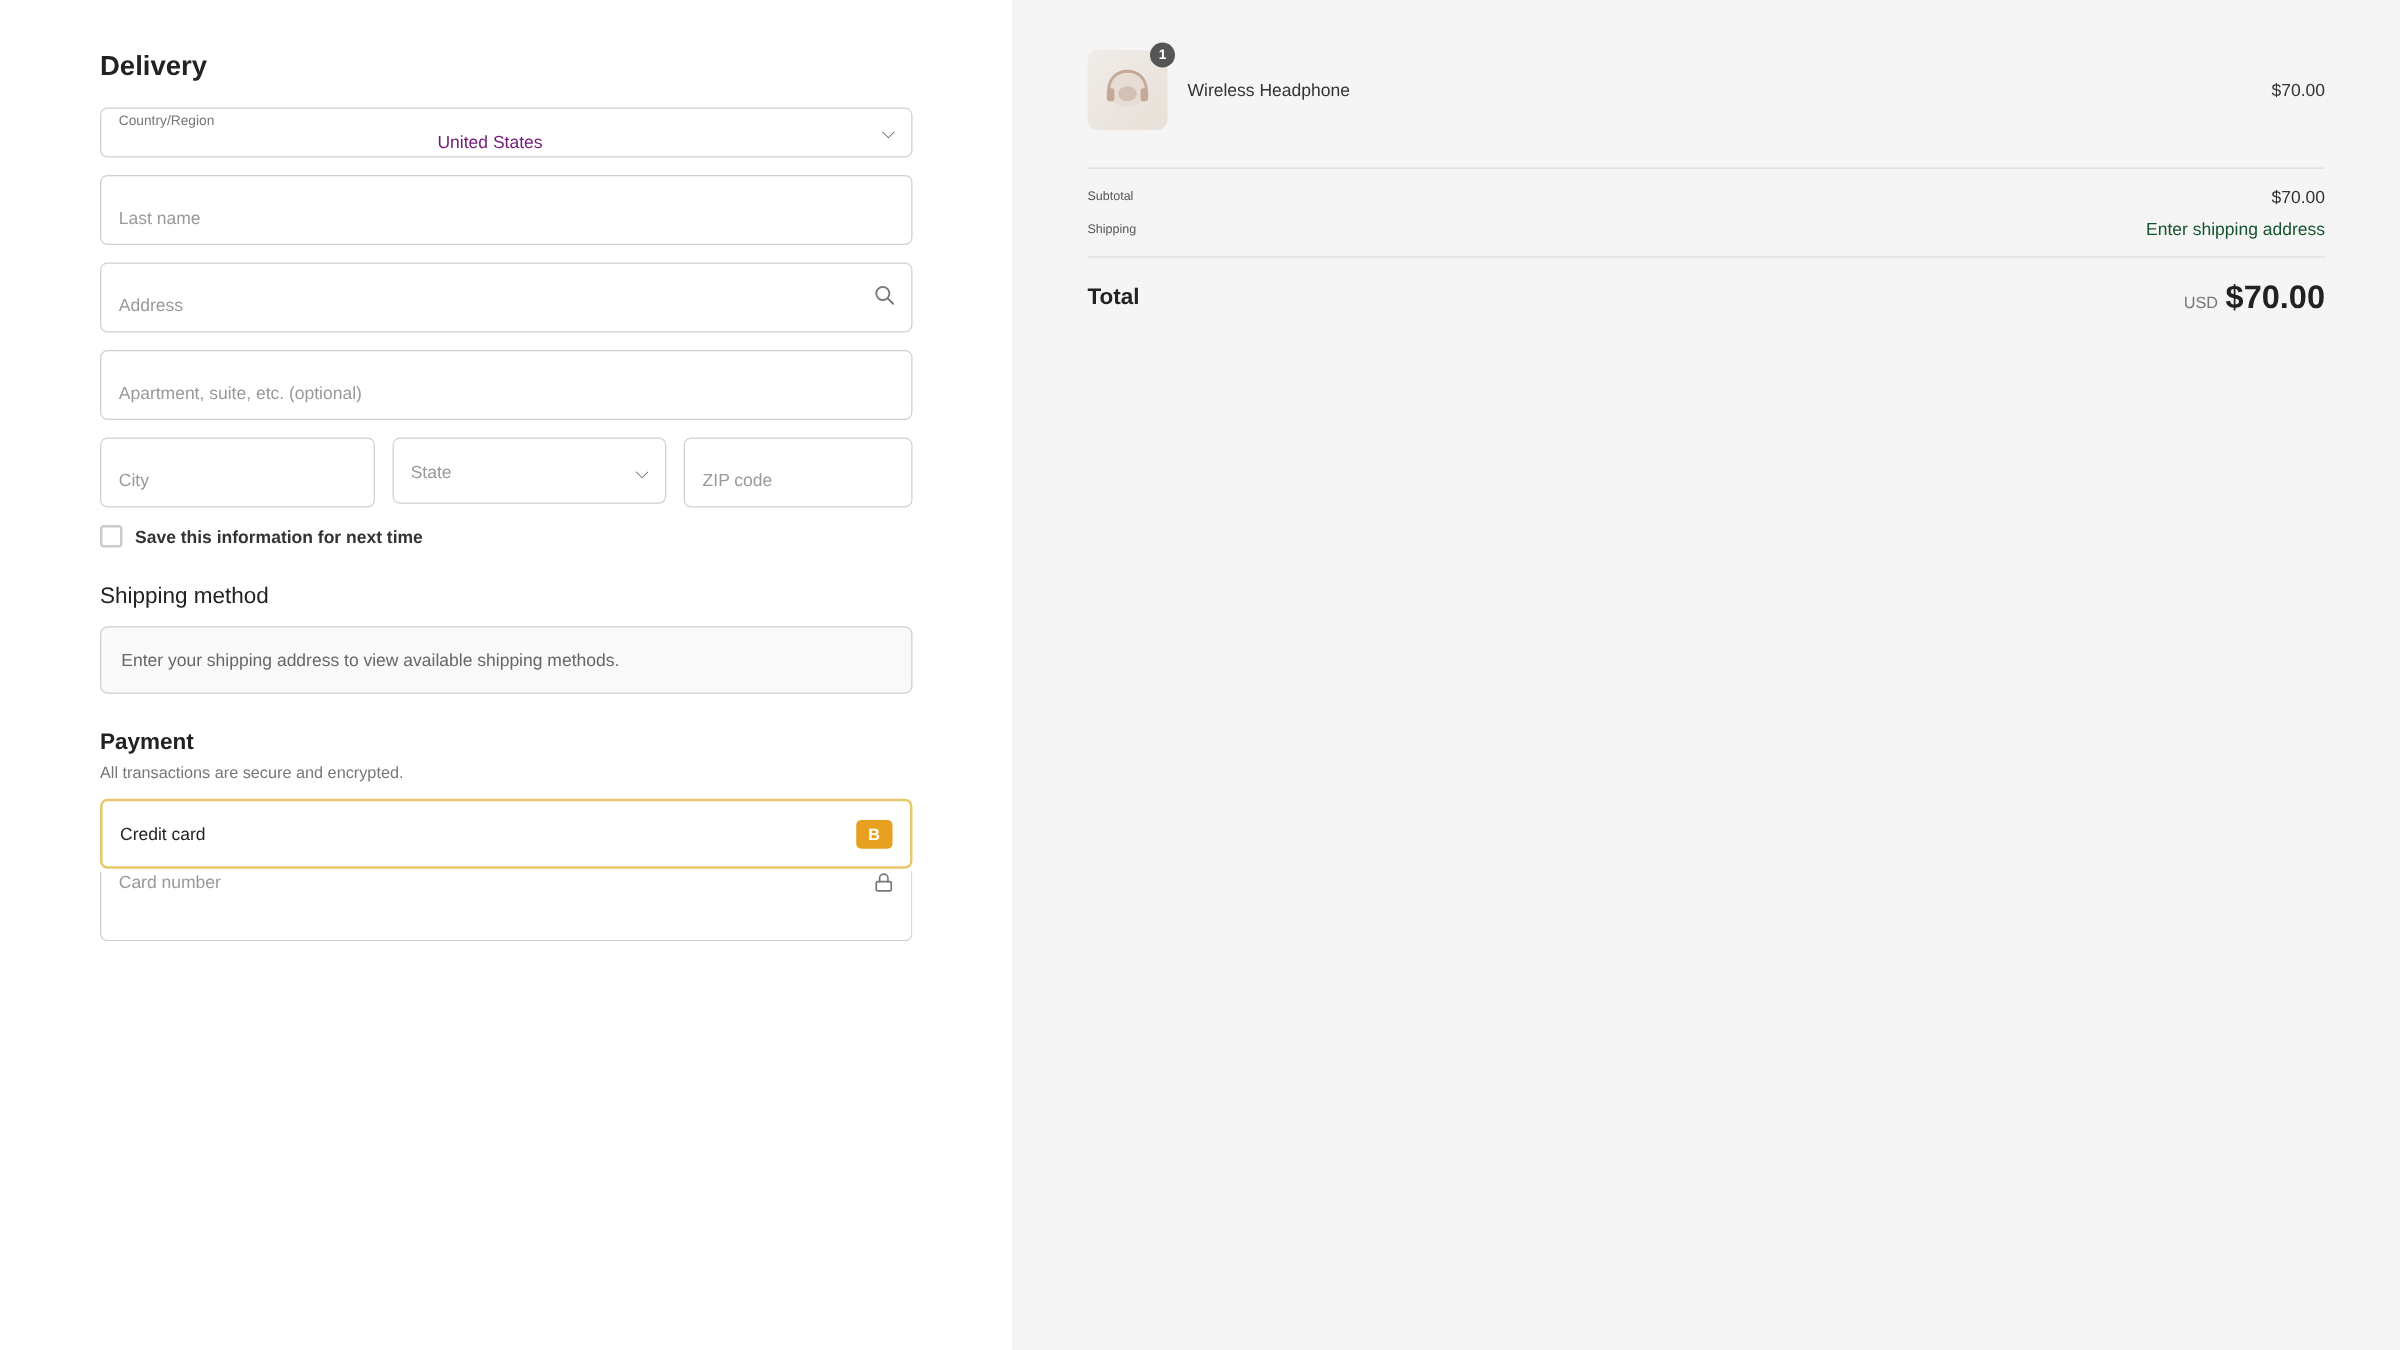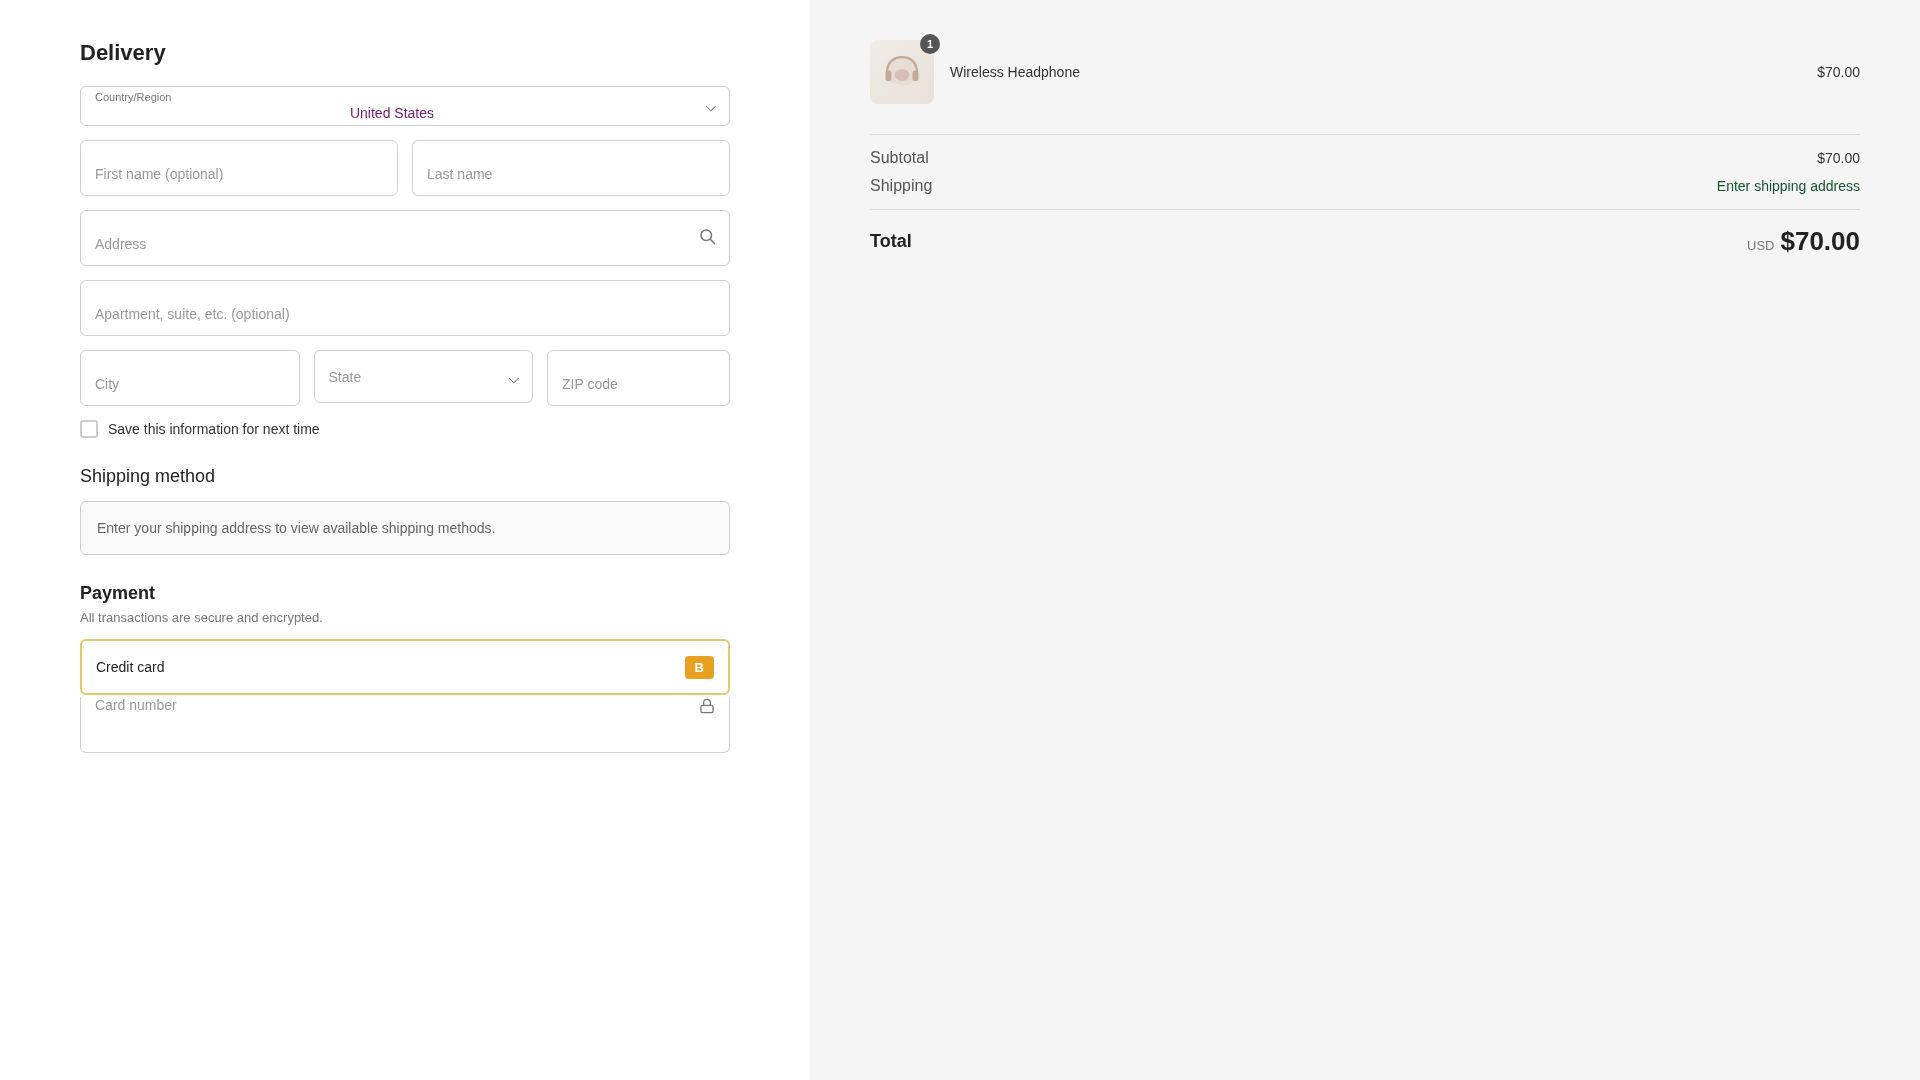--- a/index.html
+++ b/index.html
@@ -145,20 +145,21 @@
       height: 18px;
       border: 2px solid #ccc;
       border-radius: 3px;
       cursor: pointer;
       appearance: none;
       background: #fff;
     }
     .save-info-label {
       font-size: 14px;
       color: #333;
+      font-weight: bold;
     }
     .shipping-method-title {
       font-size: 18px;
       font-weight: 400;
       color: #222;
       margin-bottom: 14px;
     }
     .shipping-notice {
       border: 1px solid #d0d0d0;
       border-radius: 6px;
@@ -275,21 +276,21 @@
       border-top: 1px solid #ddd;
       margin: 14px 0;
     }
     .summary-row {
       display: flex;
       justify-content: space-between;
       align-items: center;
       margin-bottom: 10px;
     }
     .summary-label {
-      font-size: 16px;
+      font-size: 10px;
       color: #555;
     }
     .summary-value {
       font-size: 14px;
       color: #333;
     }
     .summary-value.muted {
       color: #14532d;
       font-style: normal;
       margin-left: 36px;
@@ -334,23 +335,20 @@
 
   <div class="country-select-wrapper">
     <div class="country-select-inner">
       <span class="country-label-small">Country/Region</span>
       <span class="country-value">United States</span>
     </div>
     <span class="chevron-icon">⌵</span>
   </div>
 
   <div class="name-row">
-    <div class="field-wrapper">
-      <input type="text" placeholder="First name (optional)" style="">
-    </div>
     <div class="field-wrapper">
       <input type="text" placeholder="Last name" style="">
     </div>
   </div>
 
   <div class="address-wrapper">
     <input type="text" placeholder="Address" style="">
     <span class="search-icon">
       <svg width="18" height="18" viewBox="0 0 24 24" fill="none" stroke="#777" stroke-width="2" stroke-linecap="round" stroke-linejoin="round">
         <circle cx="11" cy="11" r="7"></circle>

